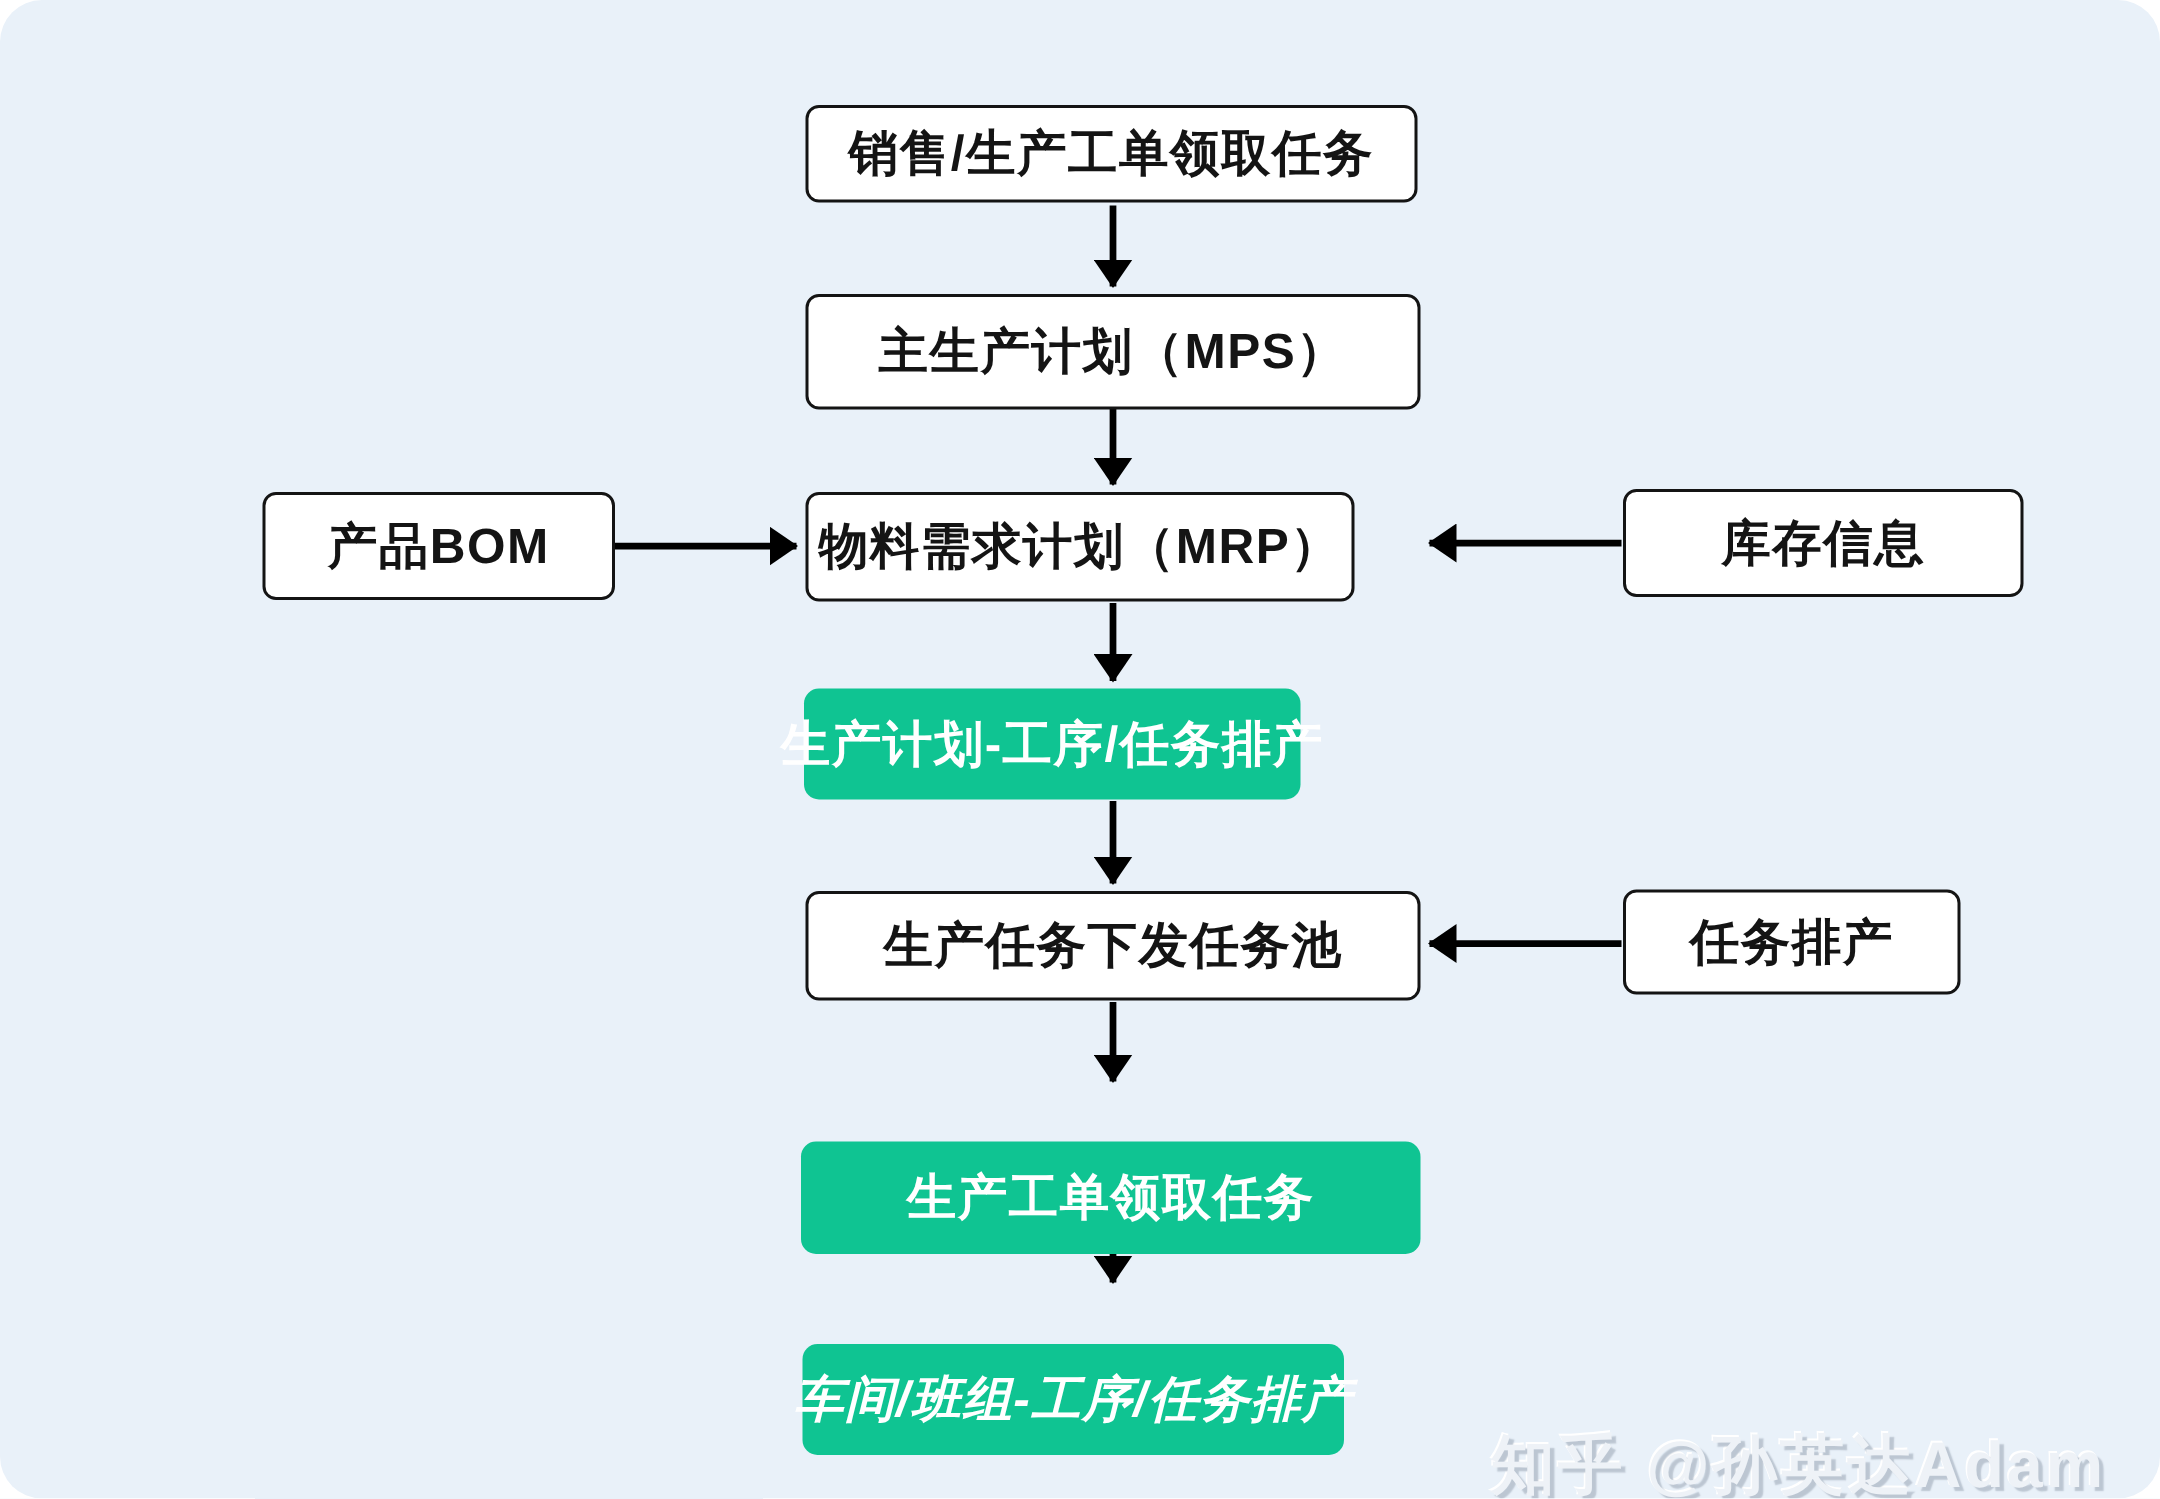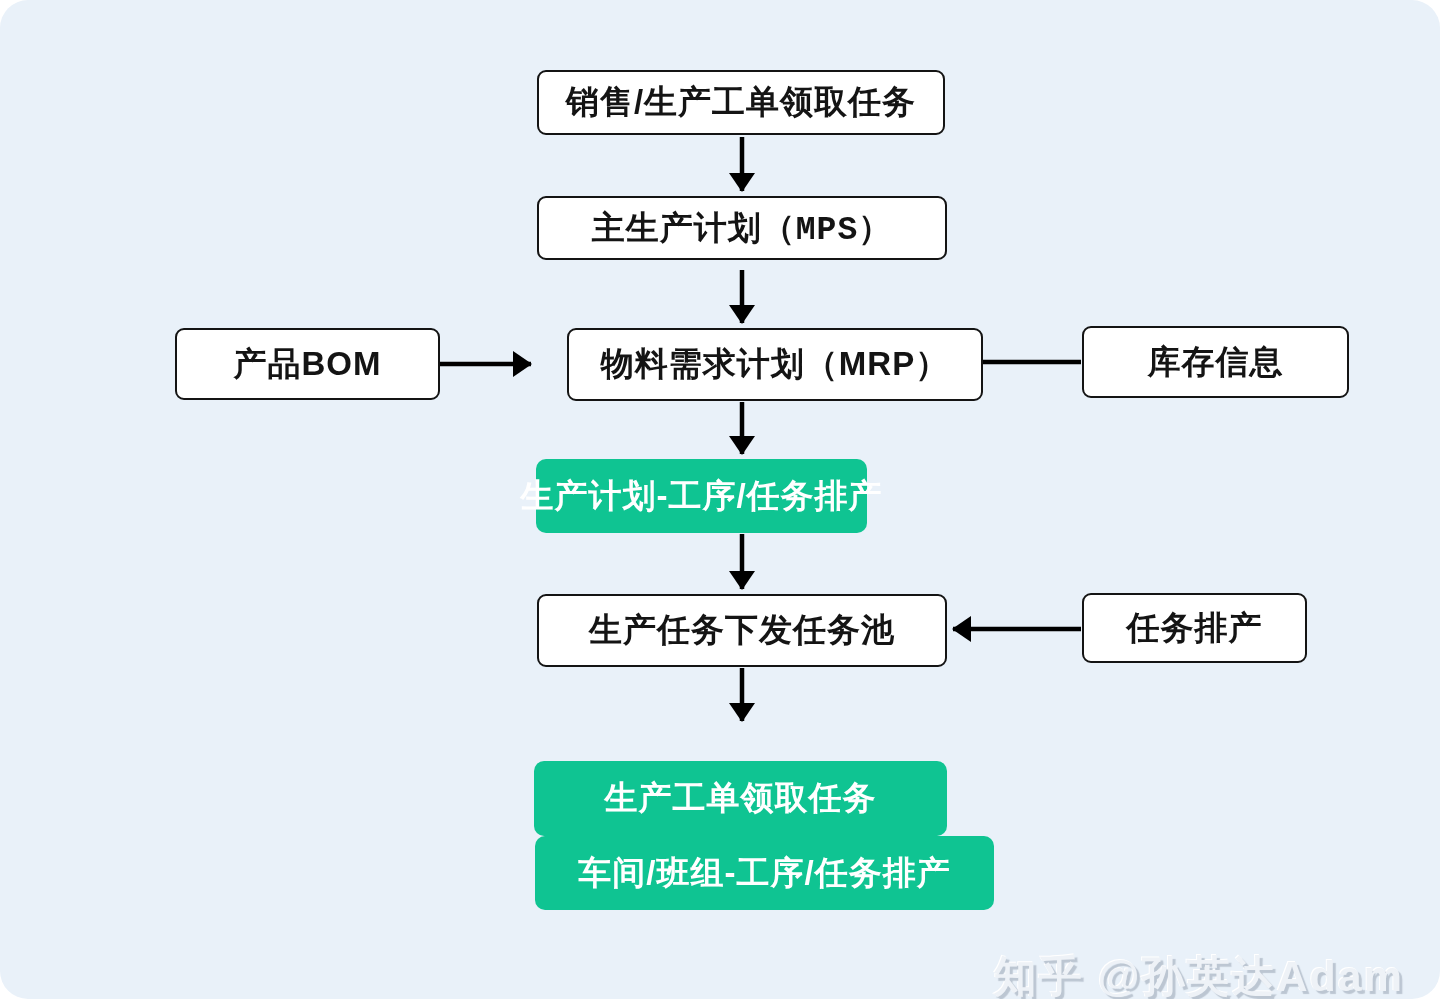--- a/index.html
+++ b/index.html
@@ -82,32 +82,32 @@
     <line x1="742" y1="534" x2="742" y2="589" stroke="#000" stroke-width="4.5" marker-end="url(#ah)"></line>
     <line x1="742" y1="668" x2="742" y2="721" stroke="#000" stroke-width="4.5" marker-end="url(#ah)"></line>
     <line x1="742" y1="802" x2="742" y2="855" stroke="#000" stroke-width="4.5" marker-end="url(#ah)"></line>
     <line x1="400" y1="364" x2="531" y2="364" stroke="#000" stroke-width="4.5" marker-end="url(#ah)"></line>
     <line x1="1081" y1="362" x2="953" y2="362" stroke="#000" stroke-width="4.5" marker-end="url(#ah)"></line>
     <line x1="1081" y1="629" x2="953" y2="629" stroke="#000" stroke-width="4.5" marker-end="url(#ah)"></line>
   </svg>
 
   <div class="node plain" style="left:537px; top:70px; width:408px; height:65px;">销售/生产工单领取任务</div>
 
-  <div class="node plain" style="left:537px; top:196px; width:410px; height:64px;font-family:Liberation Mono, monospace;">主生产计划（MPS）</div>
+  <div class="node plain" style="left:537px; top:196px; width:410px; height:77px;">主生产计划（MPS）</div>
 
-  <div class="node plain" style="left:175px; top:328px; width:265px; height:72px;">产品BOM</div>
+  <div class="node plain" style="left:175px; top:328px; width:235px; height:72px;">产品BOM</div>
 
-  <div class="node plain" style="left:567px; top:328px; width:416px; height:73px;">物料需求计划（MRP）</div>
+  <div class="node plain" style="left:537px; top:328px; width:366px; height:73px;">物料需求计划（MRP）</div>
 
   <div class="node plain" style="left:1082px; top:326px; width:267px; height:72px;">库存信息</div>
 
   <div class="node highlight" style="left:536px; top:459px; width:331px; height:74px;">生产计划-工序/任务排产</div>
 
   <div class="node plain" style="left:537px; top:594px; width:410px; height:73px;">生产任务下发任务池</div>
 
   <div class="node plain" style="left:1082px; top:593px; width:225px; height:70px;">任务排产</div>
 
   <div class="node highlight" style="left:534px; top:726px; width:413px; height:75px;margin-top:35px;">生产工单领取任务</div>
 
-  <div class="node highlight" style="left:535px; top:836px; width:459px; height:74px;">车间/班组-工序/任务排产</div>
+  <div class="node highlight" style="left:535px; top:896px; width:361px; height:74px;font-style:italic;">车间/班组-工序/任务排产</div>
 
   <div class="watermark">知乎 @孙英达Adam</div>
 </div>
 
 </body></html>

